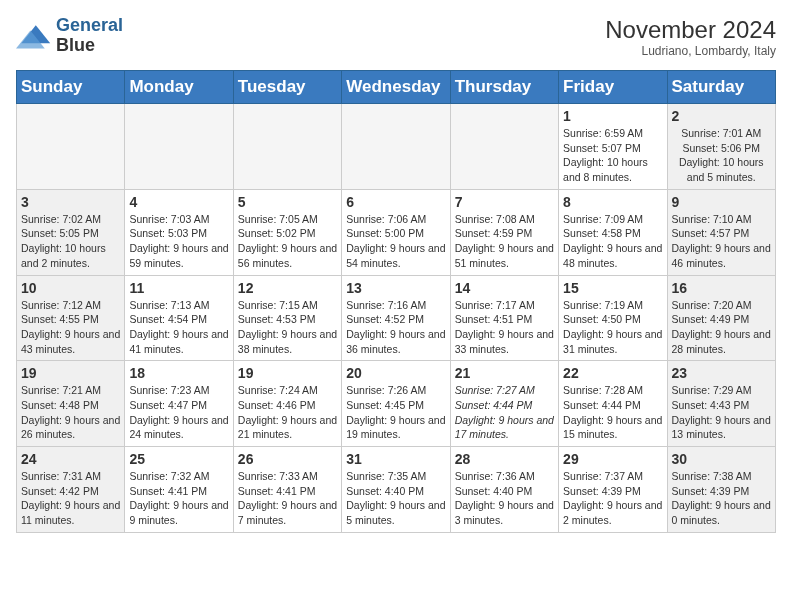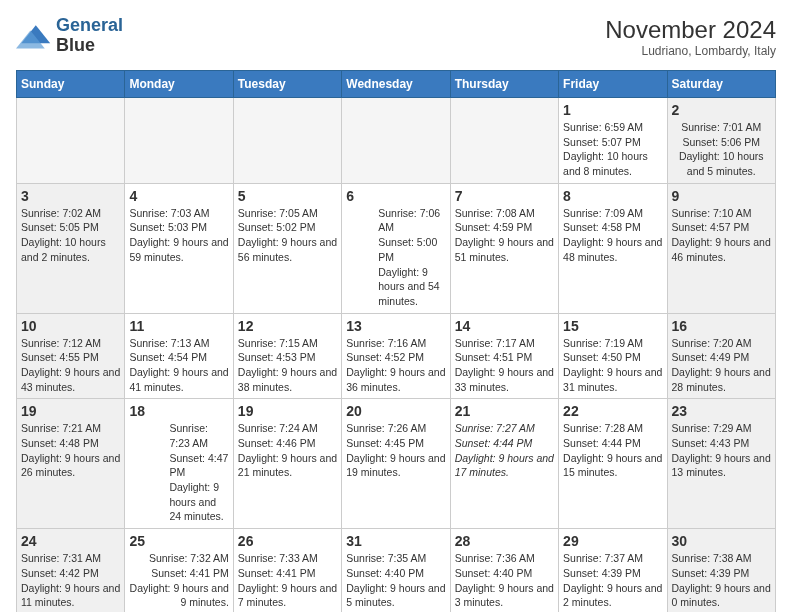--- a/index.html
+++ b/index.html
@@ -47,21 +47,21 @@
     table {
       width: 100%;
       border-collapse: collapse;
       font-size: 11px;
     }
     th {
       background-color: #3a7abf;
       color: #fff;
       padding: 6px 4px;
       text-align: left;
-      font-size: 12px;
+      font-size: 17px;
       font-weight: bold;
       border: 1px solid #2a6496;
     }
     td {
       border: 1px solid #ccc;
       vertical-align: top;
       padding: 4px;
       width: calc(100% / 7);
       min-height: 80px;
       height: 80px;
@@ -153,21 +153,21 @@
 Daylight: 9 hours and 59 minutes.</div>
         </td>
         <td>
           <span class="day-number">5</span>
           <div class="day-info" style="white-space: pre-line;">Sunrise: 7:05 AM
 Sunset: 5:02 PM
 Daylight: 9 hours and 56 minutes.</div>
         </td>
         <td>
           <span class="day-number">6</span>
-          <div class="day-info" style="white-space: pre-line; margin-left: 32px;">Sunrise: 7:06 AM
+          <div class="day-info" style="white-space: pre-line;">Sunrise: 7:06 AM
 Sunset: 5:00 PM
 Daylight: 9 hours and 54 minutes.</div>
         </td>
         <td>
           <span class="day-number">7</span>
           <div class="day-info" style="white-space: pre-line;">Sunrise: 7:08 AM
 Sunset: 4:59 PM
 Daylight: 9 hours and 51 minutes.</div>
         </td>
         <td>
@@ -229,21 +229,21 @@
       </tr>
       <tr>
         <td class="shaded">
           <span class="day-number">19</span>
           <div class="day-info" style="white-space: pre-line;">Sunrise: 7:21 AM
 Sunset: 4:48 PM
 Daylight: 9 hours and 26 minutes.</div>
         </td>
         <td>
           <span class="day-number">18</span>
-          <div class="day-info" style="white-space: pre-line; margin-left: 40px;">Sunrise: 7:23 AM
+          <div class="day-info" style="white-space: pre-line;">Sunrise: 7:23 AM
 Sunset: 4:47 PM
 Daylight: 9 hours and 24 minutes.</div>
         </td>
         <td>
           <span class="day-number">19</span>
           <div class="day-info" style="white-space: pre-line;">Sunrise: 7:24 AM
 Sunset: 4:46 PM
 Daylight: 9 hours and 21 minutes.</div>
         </td>
         <td>
@@ -273,21 +273,21 @@
       </tr>
       <tr>
         <td class="shaded">
           <span class="day-number">24</span>
           <div class="day-info" style="white-space: pre-line;">Sunrise: 7:31 AM
 Sunset: 4:42 PM
 Daylight: 9 hours and 11 minutes.</div>
         </td>
         <td>
           <span class="day-number">25</span>
-          <div class="day-info" style="white-space: pre-line; text-align: right;">Sunrise: 7:32 AM
+          <div class="day-info" style="white-space: pre-line;">Sunrise: 7:32 AM
 Sunset: 4:41 PM
 Daylight: 9 hours and 9 minutes.</div>
         </td>
         <td>
           <span class="day-number">26</span>
           <div class="day-info" style="white-space: pre-line;">Sunrise: 7:33 AM
 Sunset: 4:41 PM
 Daylight: 9 hours and 7 minutes.</div>
         </td>
         <td>

